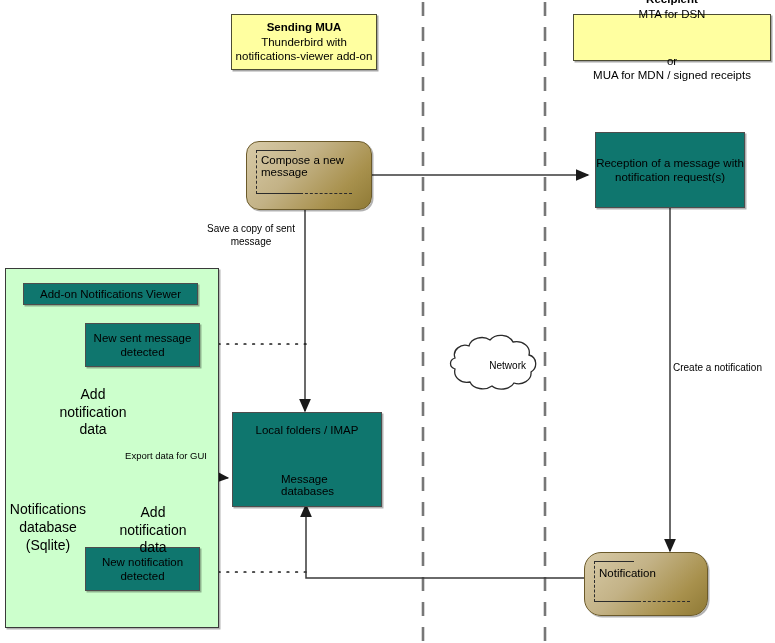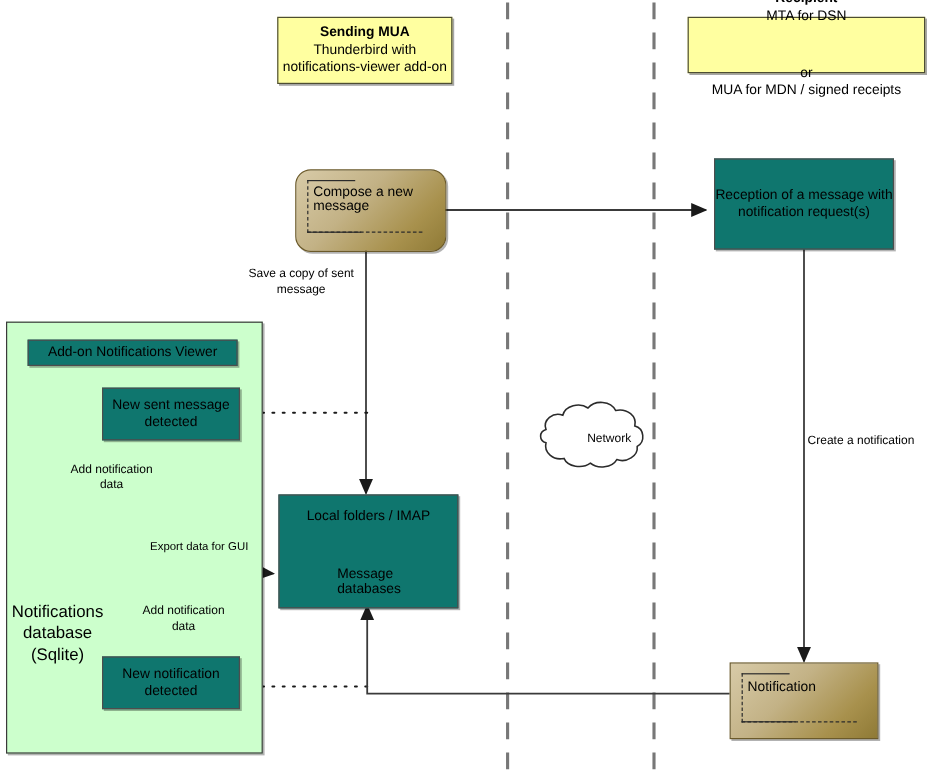--- a/index.html
+++ b/index.html
@@ -24,21 +24,21 @@
             box-shadow:1.5px 1.5px 0 rgba(0,0,0,0.30);}
   .gold-inner{position:absolute;border-left:1.3px dashed #2b2b2b;border-bottom:1.3px dashed #2b2b2b;}
   .gold-top{position:absolute;border-top:1.3px solid #2b2b2b;}
   .gold-bottom-solid{position:absolute;border-bottom:1.3px solid #2b2b2b;}
   .gold-label{position:absolute;font-size:11.5px;text-align:left;}
 
   .panel-green{position:absolute;background:#ccffcc;border:1.4px solid #3a3a3a;
                box-shadow:1.5px 1.5px 0 rgba(0,0,0,0.30);}
 
   .edge-label{position:absolute;font-size:10px;text-align:center;line-height:1.25;color:#000;}
-  .edge-label.sm{font-size:10px;}
+  .edge-label.sm{font-size:14px;}
   .edge-label.md{font-size:9.5px;}
 
   .db-label{position:absolute;font-size:14px;text-align:center;line-height:1.3;}
   .cloud-label{position:absolute;font-size:10px;text-align:right;}
 </style>
 </head>
 <body>
 
 <div id="canvas">
 
@@ -183,21 +183,21 @@
   <div class="node plain-box" style="left:595px;top:132px;width:150px;height:76px;flex-direction:column;">
     <div>Reception of a message with</div>
     <div>notification request(s)</div>
   </div>
 
   <div class="plain-box" style="position:absolute;left:232px;top:412px;width:148px;height:93px;">
     <div style="position:absolute;left:0;top:11px;width:148px;text-align:center;font-size:11.5px;">Local folders / IMAP</div>
     <div style="position:absolute;left:48px;top:60px;width:96px;font-size:11.5px;">Message databases</div>
   </div>
 
-  <div class="gold-box" style="position:absolute;left:608px;top:552px;width:122px;height:62px;">
+  <div class="gold-box" style="position:absolute;left:584px;top:552px;width:122px;height:62px;border-radius:17px;">
     <div class="gold-top" style="left:9px;top:8px;width:40px;"></div>
     <div class="gold-inner" style="left:9px;top:8px;width:95px;height:40px;"></div>
     <div class="gold-bottom-solid" style="left:9px;top:48px;width:45px;"></div>
     <div class="gold-label" style="left:14px;top:14px;width:100px;">Notification</div>
   </div>
 
   <div class="cloud-label" style="left:441px;top:360px;width:85px;">Network</div>
 
   <div class="edge-label" style="left:192px;top:223px;width:118px;">
     <div>Save a copy of sent</div>

